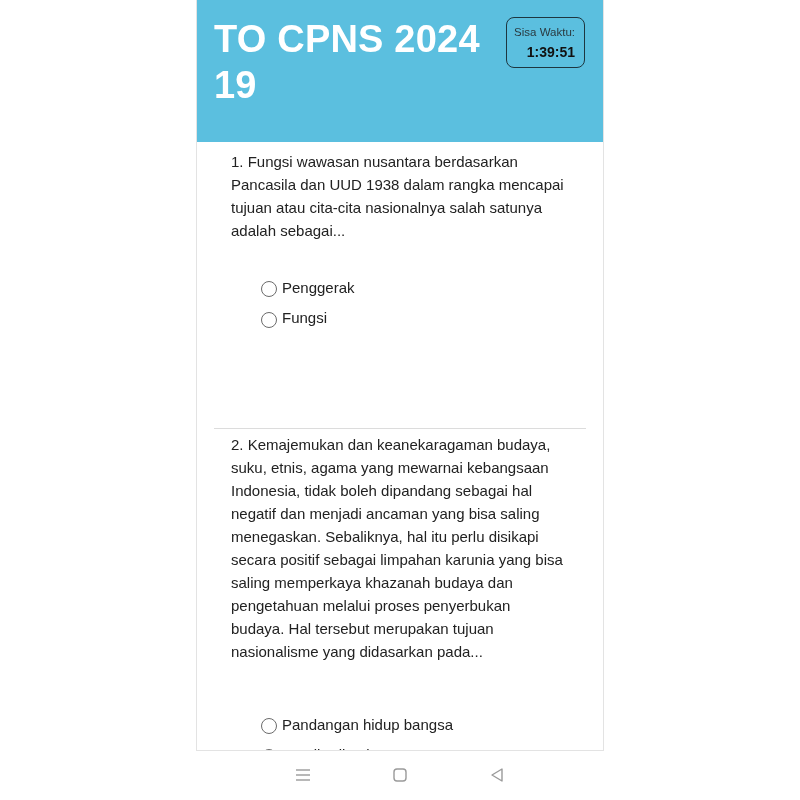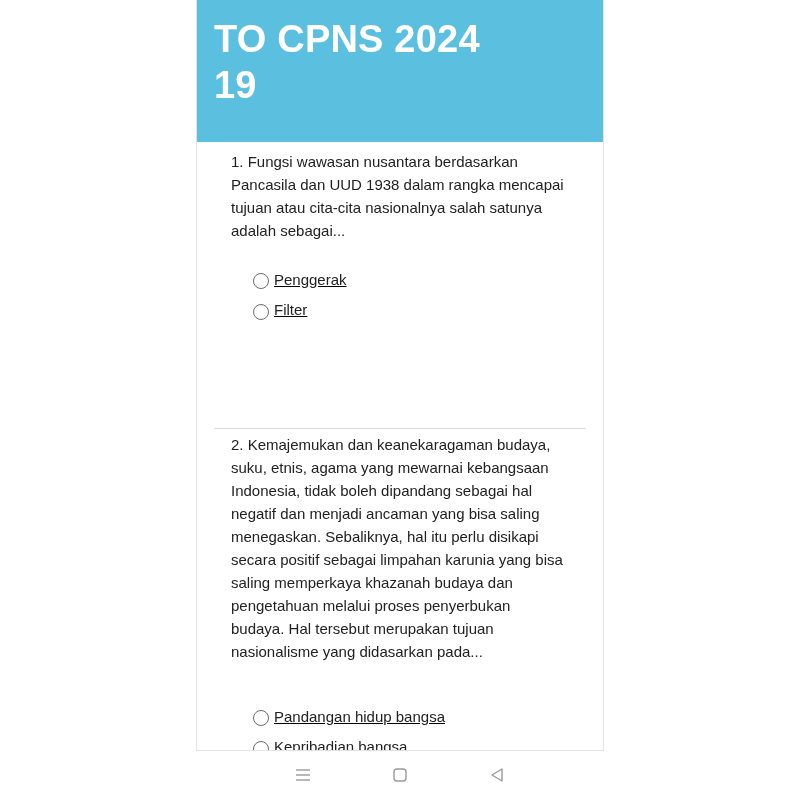--- a/index.html
+++ b/index.html
@@ -75,23 +75,22 @@
       color: #222222;
       font-size: 15px;
       line-height: 23px;
     }
     .q1 { top: 150px; }
     .q2 { top: 433px; }
     .options {
       position: absolute;
       left: 52px;
       list-style: none;
-      margin: 4px;
+      margin: 12px;
       padding: 0;
-      text-decoration: underline;
     }
     .opts1 { top: 260px; }
     .opts2 { top: 697px; }
     .option {
       display: flex;
       align-items: center;
       height: 30.5px;
       font-size: 15px;
       color: #222222;
       cursor: pointer;
@@ -136,31 +135,35 @@
     .nav-menu { left: 293px; }
     .nav-home { left: 390px; }
     .nav-back { left: 487px; }
   </style>
 </head>
 <body>
 
 <div class="screen">
   <div class="header">
     <div class="title">TO CPNS 2024 19</div>
+    <div class="timer">
+      <span class="timer-label">Sisa Waktu:</span>
+      <span class="timer-value">1:39:51</span>
+    </div>
   </div>
 
   <div class="question q1">1. Fungsi wawasan nusantara berdasarkan Pancasila dan UUD 1938 dalam rangka mencapai tujuan atau cita-cita nasionalnya salah satunya adalah sebagai...</div>
   <ul class="options opts1">
     <li class="option">
       <span class="radio"></span>
       <span>Penggerak</span>
     </li>
     <li class="option">
       <span class="radio"></span>
-      <span>Filter</span>
+      <span>Fungsi</span>
     </li>
   </ul>
 
   <div class="divider"></div>
 
   <div class="question q2">2. Kemajemukan dan keanekaragaman budaya, suku, etnis, agama yang mewarnai kebangsaan Indonesia, tidak boleh dipandang sebagai hal negatif dan menjadi ancaman yang bisa saling menegaskan. Sebaliknya, hal itu perlu disikapi secara positif sebagai limpahan karunia yang bisa saling memperkaya khazanah budaya dan pengetahuan melalui proses penyerbukan budaya. Hal tersebut merupakan tujuan nasionalisme yang didasarkan pada...</div>
   <ul class="options opts2">
     <li class="option">
       <span class="radio"></span>
       <span>Pandangan hidup bangsa</span>

